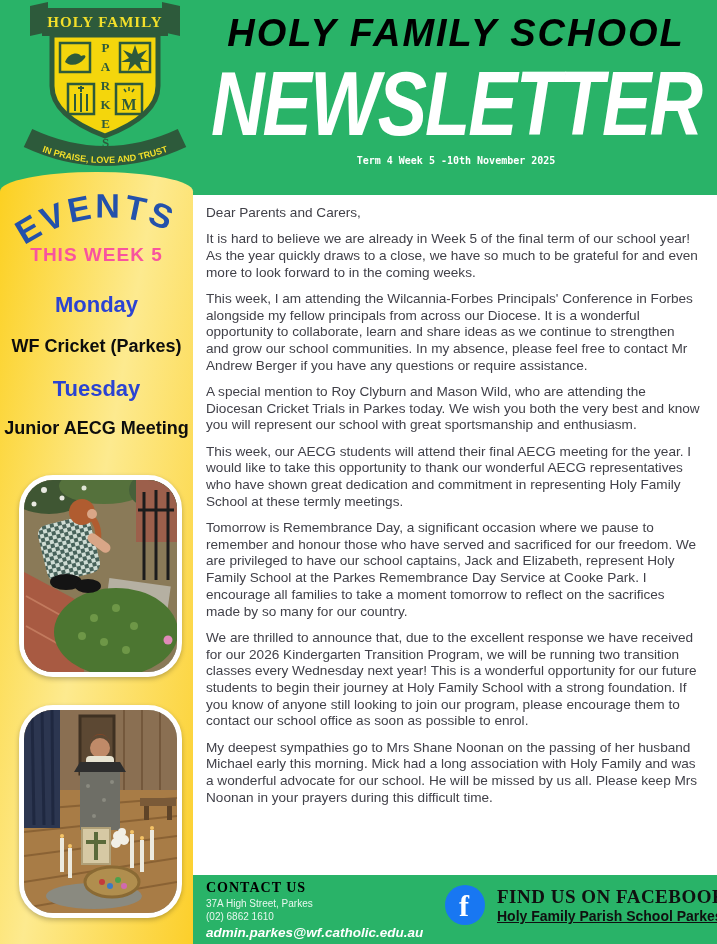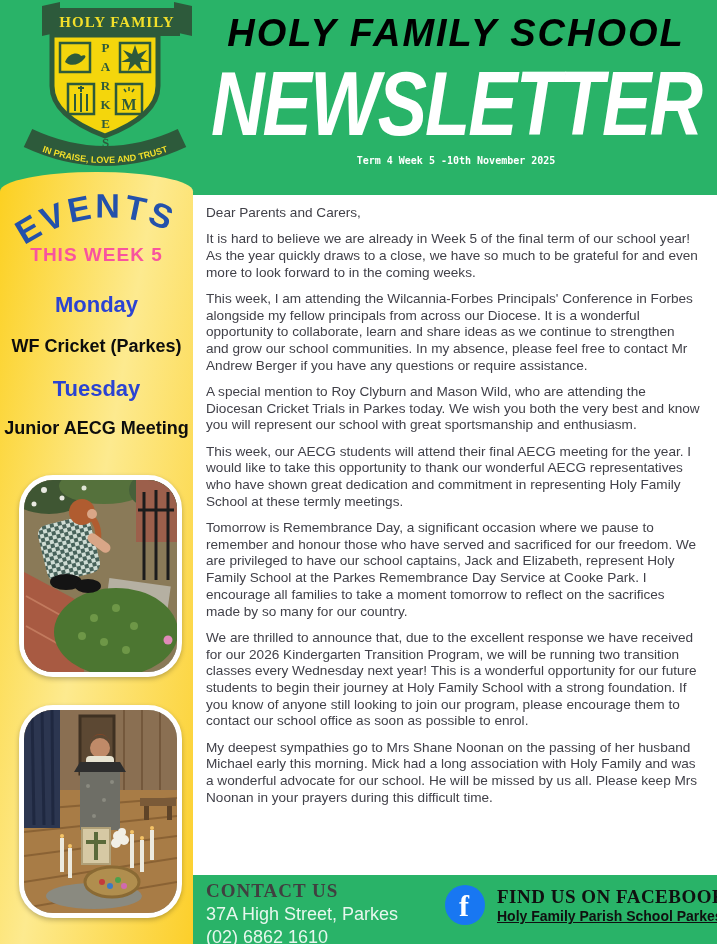--- a/index.html
+++ b/index.html
@@ -11,21 +11,21 @@
   .school-name { position:absolute; left:200px; top:12px; width:512px; text-align:center;
     color:#000000; font-style:italic; font-weight:600; font-size:38px; letter-spacing:2px; white-space:nowrap; }
   .newsletter-title { position:absolute; left:198px; top:52px; width:516px; text-align:center;
     color:#fff; font-style:italic; font-weight:800; font-size:74px; letter-spacing:-2px;
     transform:scaleY(1.22); transform-origin:top center; white-space:nowrap; }
   .issue-line { position:absolute; left:198px; top:155px; width:516px; text-align:center;
     color:#fff; font-family:"DejaVu Sans Mono", monospace; font-weight:700; font-size:10px; }
 
   
   .crest { position:absolute; left:22px; top:4px; width:166px; height:170px; }
-  .crest-banner { position:absolute; left:32px; top:4px; width:126px; height:28px; background:#2d5a3b;
+  .crest-banner { position:absolute; left:20px; top:4px; width:126px; height:28px; background:#2d5a3b;
     display:flex; align-items:center; justify-content:center; z-index:2; }
   .crest-banner:before, .crest-banner:after { content:''; position:absolute; top:-4px; width:18px; height:30px;
     background:#2d5a3b; z-index:-1; }
   .crest-banner:before { left:-12px; transform:skewY(-12deg); }
   .crest-banner:after { right:-12px; transform:skewY(12deg); }
   .crest-banner span { color:#f2df2a; font-family:"Liberation Serif", serif; font-weight:700;
     font-size:15px; letter-spacing:1px; white-space:nowrap; }
   .crest-shield { position:absolute; left:22px; top:28px; }
   .crest-parkes { position:absolute; left:50%; top:36px; transform:translateX(-50%);
     writing-mode:vertical-lr; text-orientation:upright;
@@ -56,23 +56,23 @@
   .main-letter { position:absolute; left:193px; top:195px; width:524px; height:612px;
     background:#fff; padding:10px 17px 0 13px; overflow:hidden; }
   .main-letter p { color:#414149; font-size:13.6px; line-height:1.23; margin-bottom:9.5px; }
   .signature { margin-top:4px; color:#3a3a3a; font-family:"Liberation Serif", serif;
     font-style:italic; font-size:22px; letter-spacing:1px; transform:skewX(-4deg); transform-origin:left; }
   .principal { color:#3b82f6; font-weight:700; font-size:15.5px; margin-top:6px; }
 
   
   .footer { position:absolute; left:193px; top:875px; width:524px; height:69px; background:#29b368; }
   .contact-block { position:absolute; left:13px; top:5px; }
-  .contact-heading { color:#404040; font-family:"Liberation Serif", serif; font-weight:700;
-    font-size:19px; letter-spacing:1px; }
-  .contact-line { color:#e7f7ee; font-size:18px; margin-top:2px; }
+  .contact-heading { color:#000000; font-family:"Liberation Serif", serif; font-weight:700;
+    font-size:14px; letter-spacing:1px; }
+  .contact-line { color:#e7f7ee; font-size:10px; margin-top:2px; }
   .contact-email { color:#fff; font-weight:700; font-style:italic; font-size:13.5px; margin-top:3px; }
   .fb-block { position:absolute; left:252px; top:10px; display:flex; align-items:center; }
   .fb-icon { width:40px; height:40px; border-radius:50%; background:#1877f2; position:relative;
     flex:0 0 auto; overflow:hidden; }
   .fb-icon span { position:absolute; left:14px; top:4px; color:#fff; font-weight:800; font-size:30px;
     font-family:"Liberation Serif", serif; }
   .fb-text { margin-left:12px; }
   .fb-heading { color:#101010; font-family:"Liberation Serif", serif; font-weight:800;
     font-size:19px; letter-spacing:.5px; white-space:nowrap; }
   .fb-page { color:#101010; font-weight:700; font-size:14px; text-decoration:underline; white-space:nowrap; }

